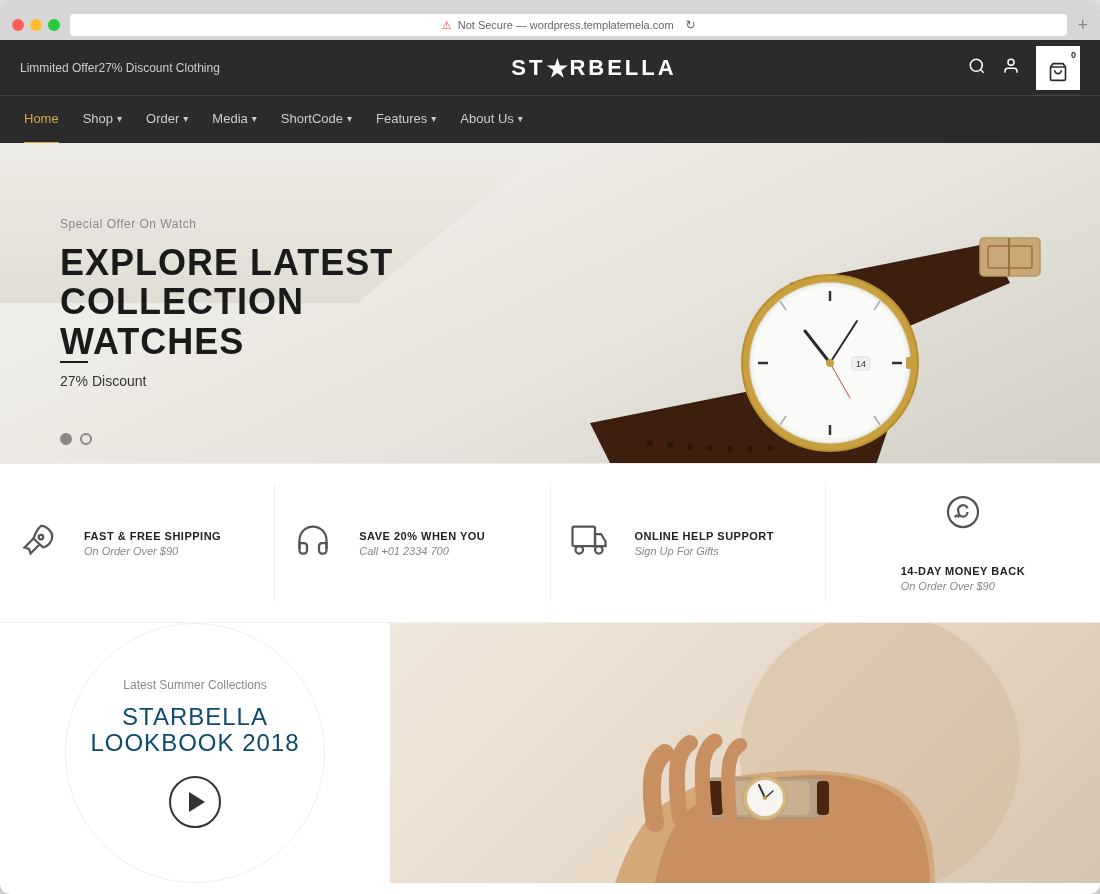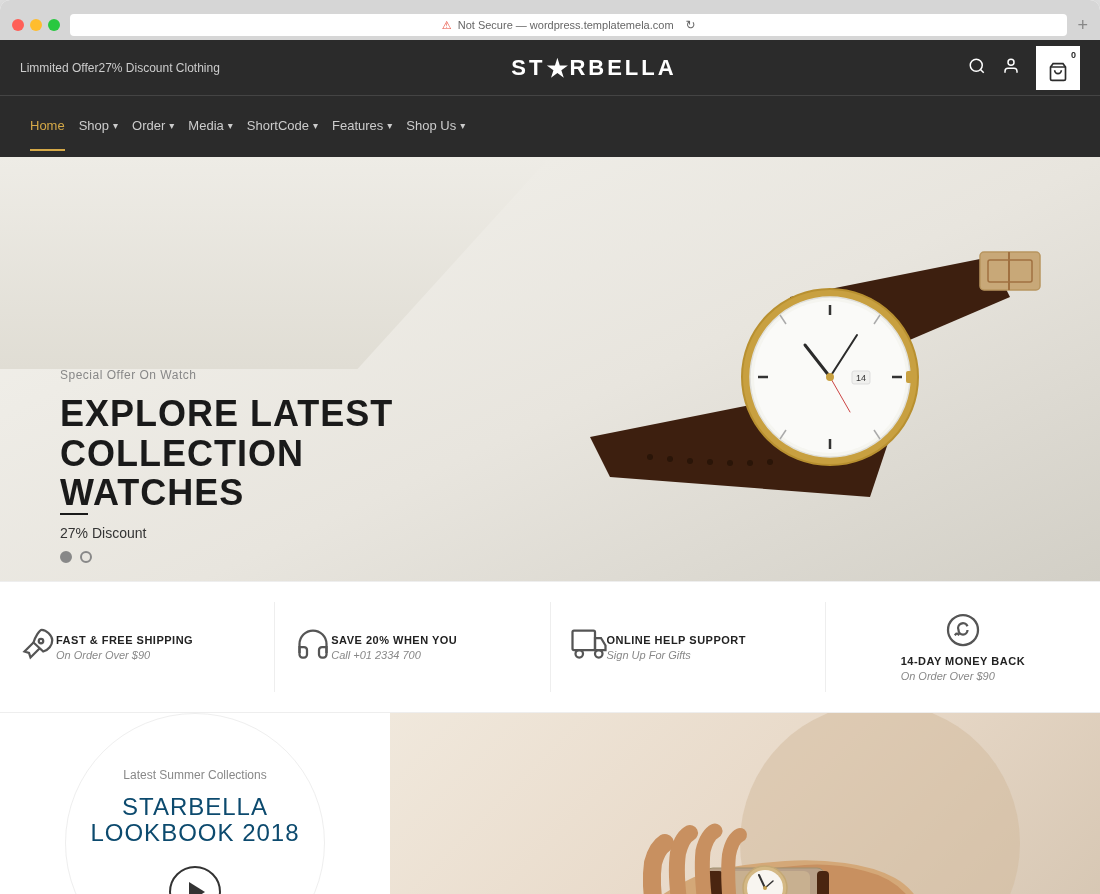--- a/index.html
+++ b/index.html
@@ -82,47 +82,47 @@
       font-size: 9px;
       font-weight: bold;
       color: #2b2b2b;
     }
     .cart-icon { font-size: 18px; margin-top: 8px; }
 
     
     .nav-bar {
       background: #2b2b2b;
       border-top: 1px solid #444;
-      padding: 0 30px;
-      height: 62px;
-      display: flex;
-      align-items: center;
-      gap: 14px;
+      padding: 0 24px;
+      height: 48px;
+      display: flex;
+      align-items: center;
+      gap: 24px;
     }
     .nav-item {
       font-size: 13px;
       color: #ccc;
       cursor: pointer;
       display: flex;
       align-items: center;
       gap: 4px;
       height: 48px;
       border-bottom: 2px solid transparent;
     }
     .nav-item.active { color: #d4a847; border-bottom-color: #d4a847; }
     .nav-item .chevron { font-size: 10px; }
 
     
     .hero {
       position: relative;
-      height: 424px;
+      height: 320px;
       background: linear-gradient(135deg, #f0efec 0%, #e8e7e2 40%, #d8d6d0 100%);
       overflow: hidden;
       display: flex;
-      align-items: flex-end;
+      align-items: center;
     }
 
     .hero-content {
       position: relative;
       z-index: 2;
       padding: 40px 60px;
       max-width: 480px;
     }
     .hero-subtitle {
       font-size: 12px;
@@ -179,21 +179,21 @@
       background: #fff;
       border-top: 1px solid #eee;
       border-bottom: 1px solid #eee;
       display: flex;
       padding: 20px 0;
     }
     .feature-item {
       flex: 1;
       display: flex;
       align-items: center;
-      gap: 0;
+      gap: 28px;
       padding: 10px 20px;
       border-right: 1px solid #eee;
     }
     .feature-item:last-child { border-right: none; flex-direction: column; }
     .feature-icon {
       font-size: 28px;
       color: #555;
       flex-shrink: 0;
     }
     .feature-icon svg { width: 36px; height: 36px; stroke: #555; fill: none; stroke-width: 1.5; }
@@ -365,21 +365,21 @@
     </div>
     <div class="nav-item">
       <span>ShortCode</span>
       <span class="chevron">▾</span>
     </div>
     <div class="nav-item">
       <span>Features</span>
       <span class="chevron">▾</span>
     </div>
     <div class="nav-item">
-      <span>Shop Us</span>
+      <span>About Us</span>
       <span class="chevron">▾</span>
     </div>
   </div>
 
   <div class="hero">
 
     <div style="position:absolute;top:0;left:0;right:0;bottom:0;background:linear-gradient(155deg,#f4f3ee 0%,#e8e5de 55%,#d2cfc6 100%);"></div>
 
     <div style="position:absolute;top:0;left:0;width:50%;height:50%;background:linear-gradient(180deg,#eeece6 0%,#e0ddd4 100%);clip-path:polygon(0 0,100% 0,65% 100%,0 100%);"></div>
 

